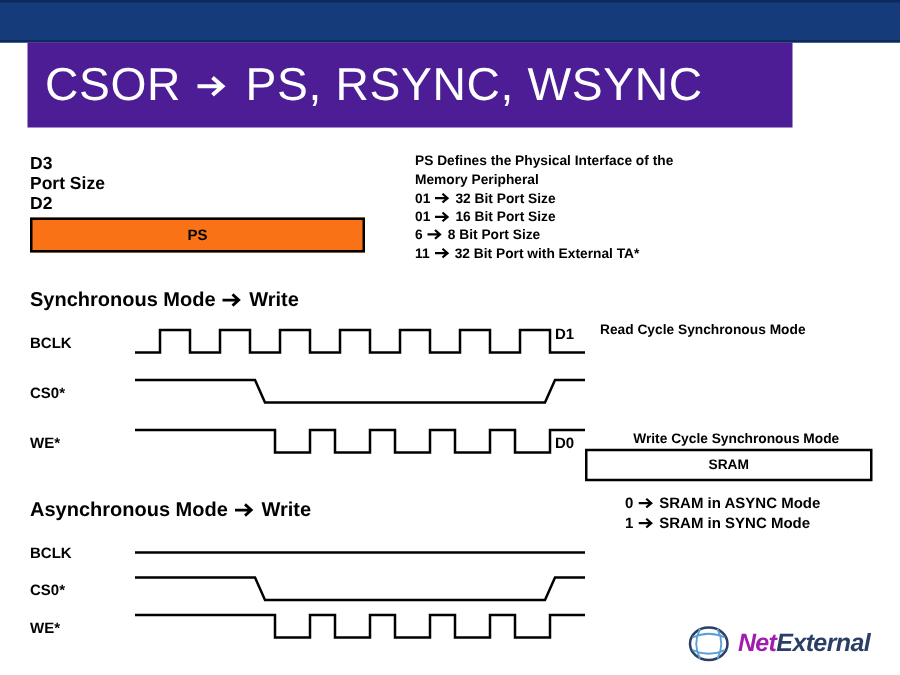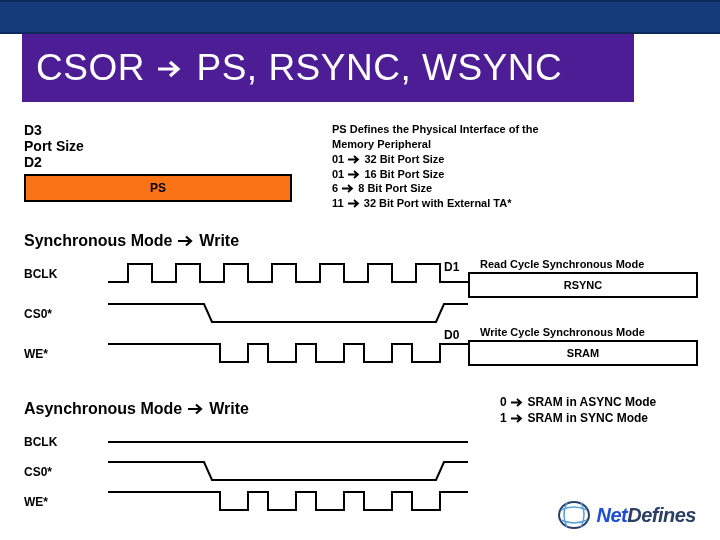--- a/index.html
+++ b/index.html
@@ -33,21 +33,21 @@
   .reg-wrap { position: absolute; left: 468px; width: 230px; }
   .dbit { position: absolute; left: -24px; top: 2px; font-size: 12px; font-weight: bold; }
   .reg-caption { font-size: 11px; font-weight: bold; margin-bottom: 2px; white-space: nowrap; margin-left: 12px; }
   .reg-box { border: 2px solid #000; height: 26px; display: flex; align-items: center; justify-content: center; font-size: 11px; font-weight: bold; background: #fff; }
 
   .modenote { position: absolute; left: 490px; top: 394px; font-size: 12px; font-weight: bold; line-height: 1.35; margin-left: 10px; }
 
   
   .logo { position: absolute; right: 24px; bottom: 10px; display: flex; align-items: center; gap: 6px; }
   .logo-txt { font-size: 20px; font-weight: bold; font-style: italic; color: #2a3e66; letter-spacing: -0.5px; }
-  .logo-net { color: #1d4ed8; }
+  .logo-net { color: #a21caf; }
 </style>
 </head>
 <body>
 
 <div class="topbar"></div>
 
 <div class="title-panel">
   <span class="title">
     <span>CSOR</span>
     <svg class="arrow" width="30" height="26" viewBox="0 0 30 26">
@@ -135,26 +135,23 @@
 <div class="sigrow" style="left:24px; top:488px;">
   <span class="siglabel">WE*</span>
   <svg class="wave" width="360">
       <path class="sigline" d="M0 4 H112 V22 H140 V4 H160 V22 H188 V4 H208 V22 H236 V4 H256 V22 H284 V4 H304 V22 H332 V4 H360"></path>
     </svg>
 </div>
 
 <div class="reg-wrap" style="top:258px;">
   <span class="dbit">D1</span>
   <div class="reg-caption">Read Cycle Synchronous Mode</div>
-  <div class="reg-box">
-      <span>RSYNC</span>
-    </div>
 </div>
 
-<div class="reg-wrap" style="top:326px;">
+<div class="reg-wrap" style="top:345px;text-align:center;">
   <span class="dbit">D0</span>
   <div class="reg-caption">Write Cycle Synchronous Mode</div>
   <div class="reg-box">
       <span>SRAM</span>
     </div>
 </div>
 
 <div class="modenote">
   <div><span>0</span> <svg class="arrow" width="14" height="11" viewBox="0 0 14 11">
         <path d="M1 5.5 H10 M7 2 L11 5.5 L7 9" stroke="#000" stroke-width="1.8" fill="none"></path>
@@ -162,14 +159,14 @@
   <div><span>1</span> <svg class="arrow" width="14" height="11" viewBox="0 0 14 11">
         <path d="M1 5.5 H10 M7 2 L11 5.5 L7 9" stroke="#000" stroke-width="1.8" fill="none"></path>
       </svg> <span>SRAM in SYNC Mode</span></div>
 </div>
 
 <div class="logo">
   <svg width="34" height="30" viewBox="0 0 34 30">
     <ellipse cx="17" cy="15" rx="15" ry="13" fill="none" stroke="#2a3e66" stroke-width="2"></ellipse>
     <path d="M4 10 Q17 4 30 10 M4 20 Q17 26 30 20 M10 3 Q4 15 10 27 M24 3 Q30 15 24 27" stroke="#5aa0d6" stroke-width="1.5" fill="none"></path>
   </svg>
-  <span class="logo-txt"><span class="logo-net">Net</span><span>Defines</span></span>
+  <span class="logo-txt"><span class="logo-net">Net</span><span>External</span></span>
 </div>
 
 </body></html>

